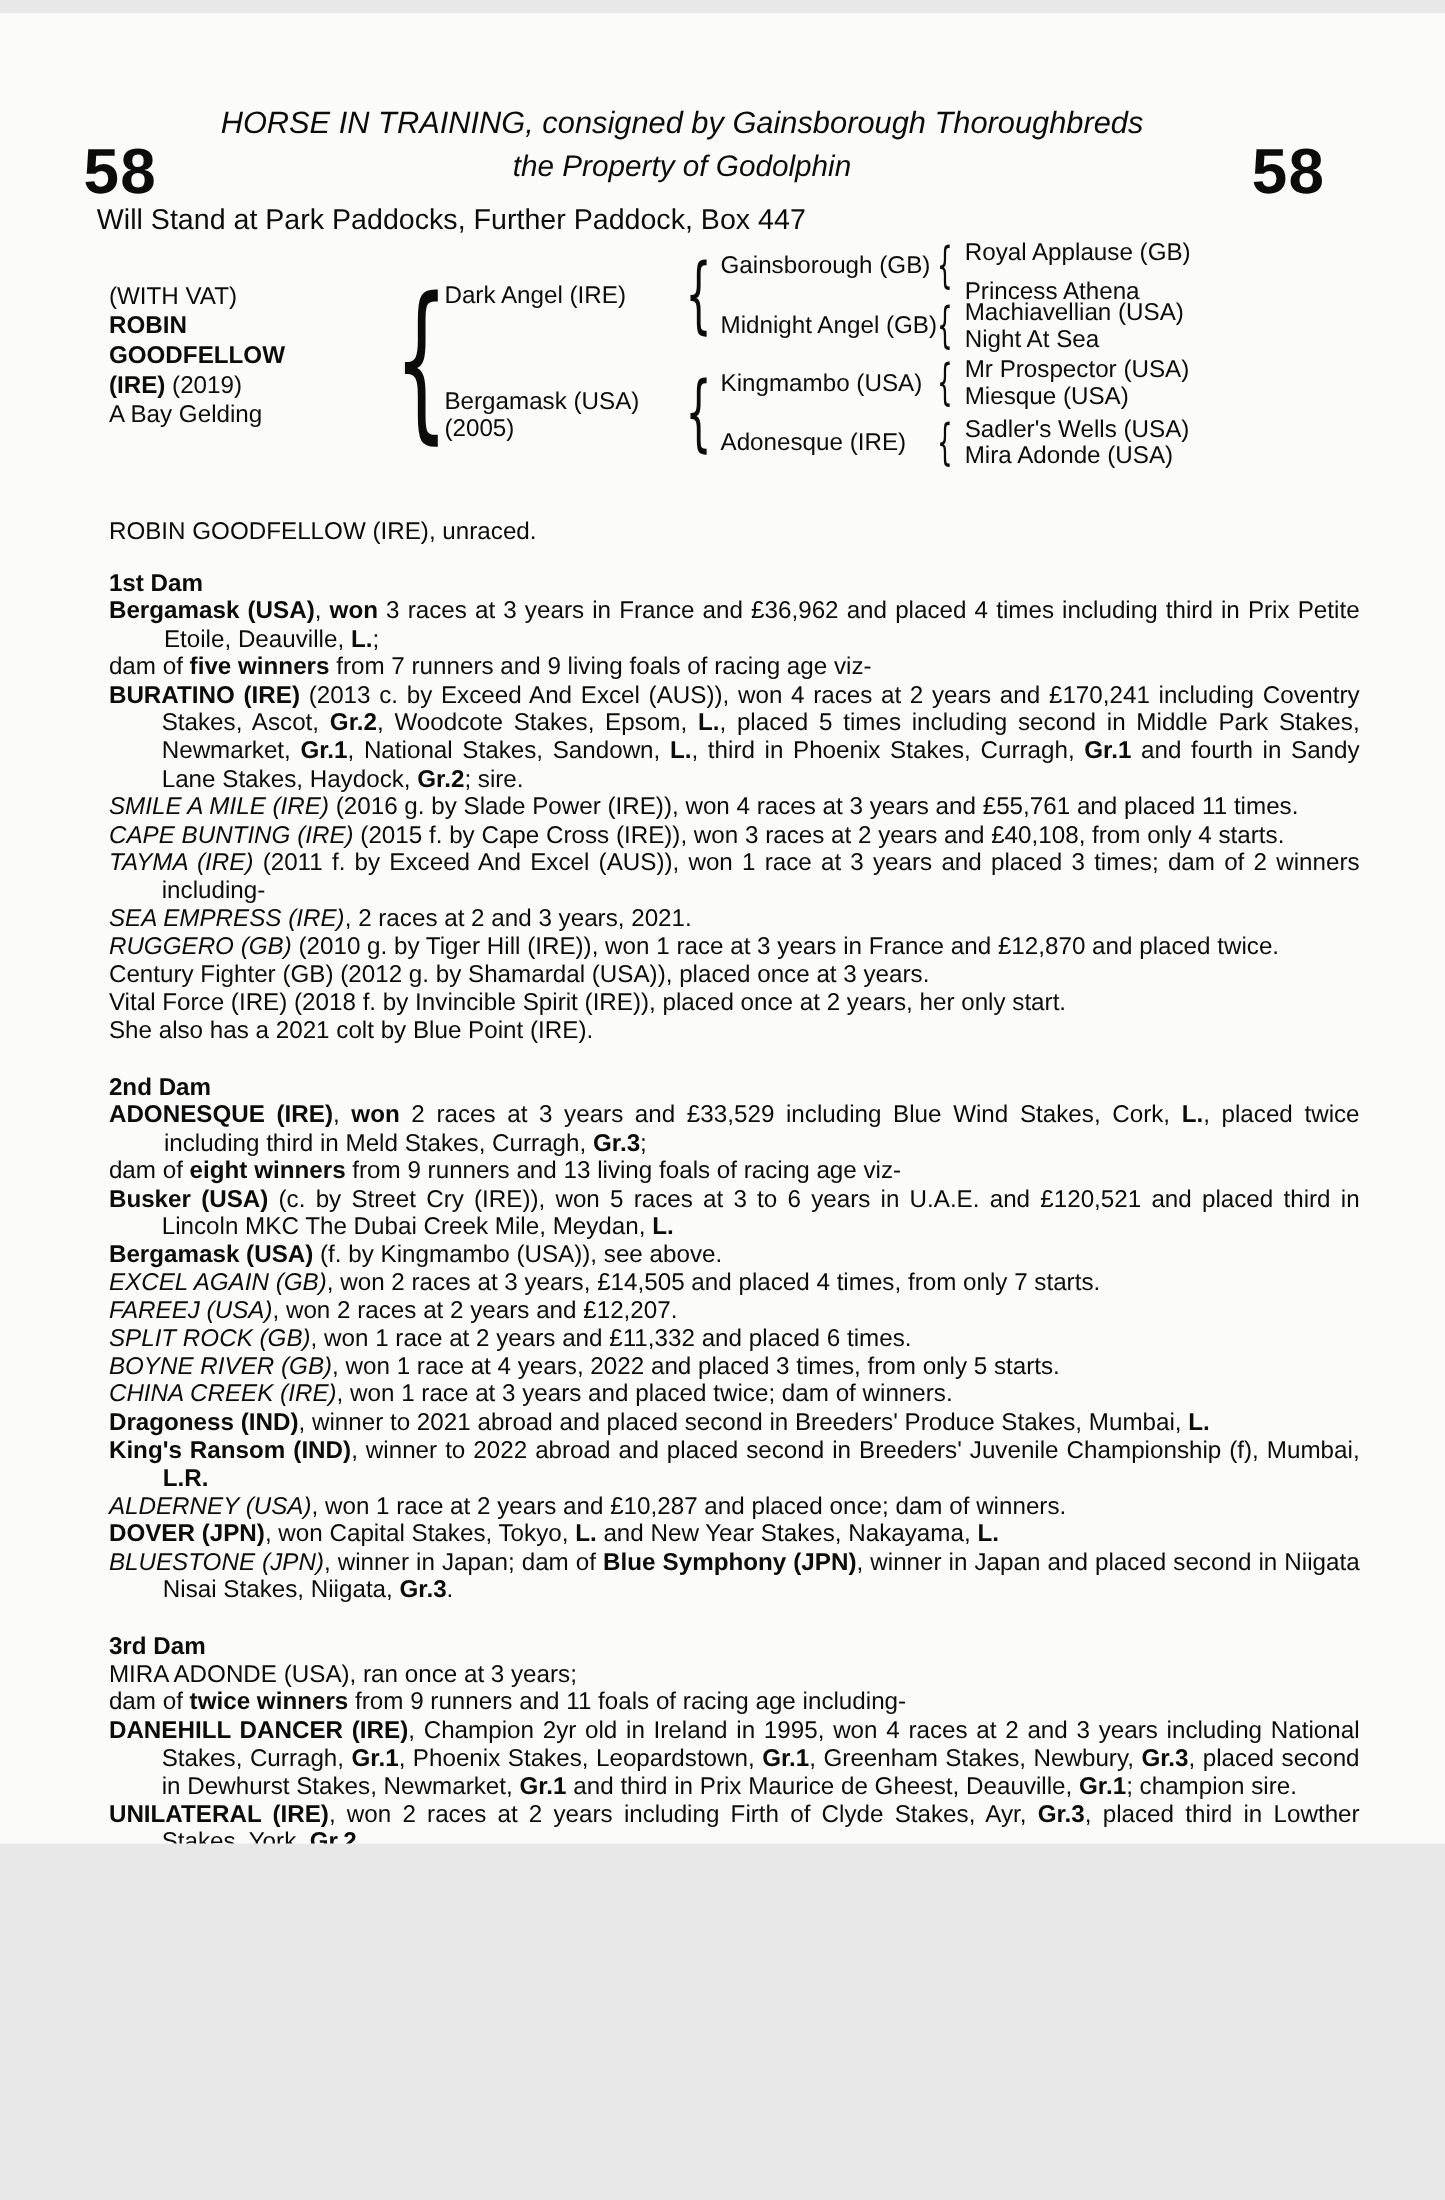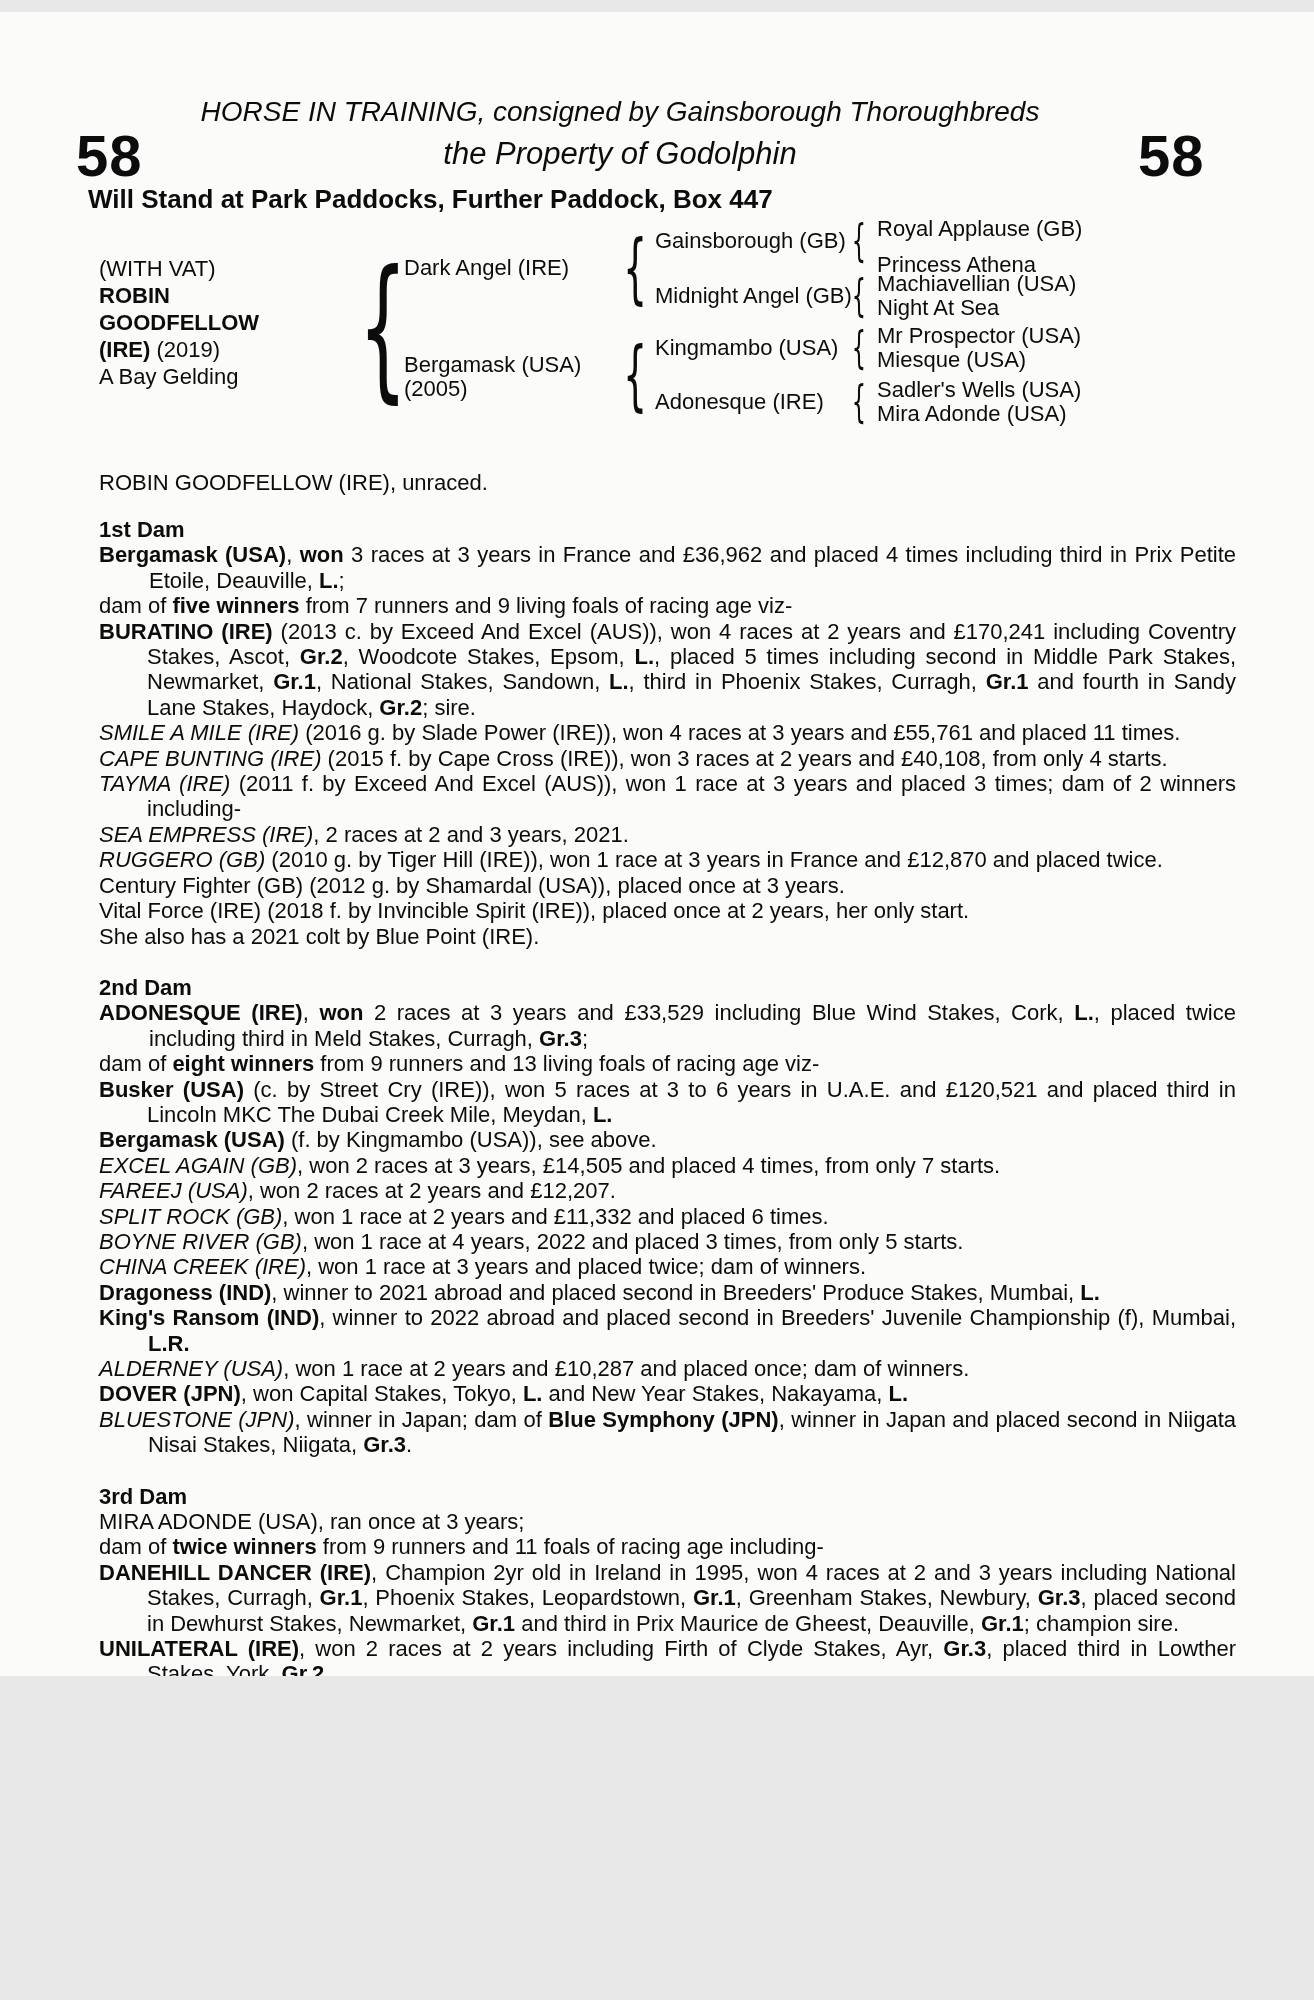--- a/index.html
+++ b/index.html
@@ -8,25 +8,25 @@
     width:1314px;height:1664px;
     margin:12px auto;
     background:#fbfbf9;
     font-family:"Liberation Sans", sans-serif;
     color:#0c0c0c;
     overflow:hidden;
   }
   
   .hdr-center{position:absolute;left:0;width:1240px;text-align:center;font-style:italic;}
   .hdr-line1{top:84px;font-size:28px;}
-  .hdr-line2{top:124px;font-size:31px;text-align:center;}
+  .hdr-line2{top:124px;font-size:27px;text-align:center;}
   .pgnum{position:absolute;top:110px;font-weight:700;font-size:58px;letter-spacing:1px;}
   .pgnum-left{left:76px;}
   .pgnum-right{left:1138px;}
-  .stand-line{position:absolute;left:88px;top:172px;font-weight:700;font-size:26px;}
+  .stand-line{position:absolute;left:88px;top:172px;font-weight:400;font-size:26px;}
   
   .ped-item{position:absolute;font-size:22px;line-height:26px;white-space:nowrap;}
   .ped-b{font-weight:700;}
   .brace{
     position:absolute;
     font-family:"DejaVu Sans", sans-serif;
     display:flex;align-items:center;justify-content:center;
     transform:scaleX(0.5);
     font-weight:400;
   }

